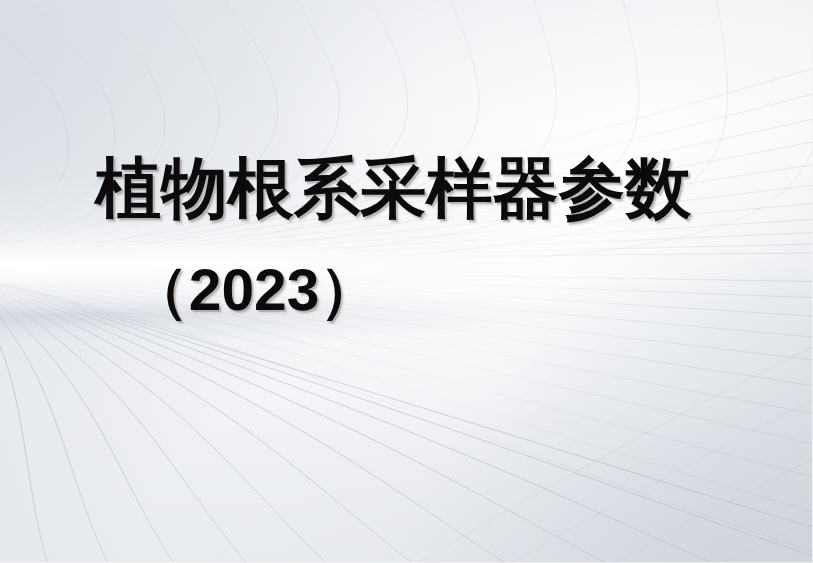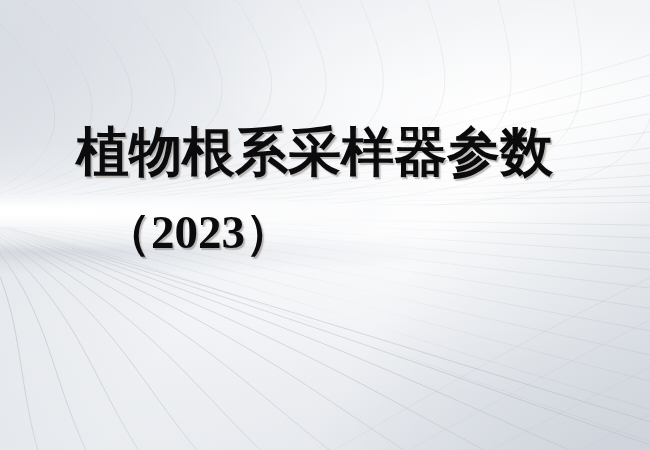--- a/index.html
+++ b/index.html
@@ -130,21 +130,21 @@
     white-space: nowrap;
     text-shadow:
       1.5px 1.5px 0 rgba(120,110,100,0.30),
       2px 2px 2px rgba(90,80,70,0.18);
   }
 
   .subline {
     position: absolute;
     left: 104px;
     top: 203px;
-    font-family: Liberation Serif, serif;
+    font-family: Liberation Sans, sans-serif;
     font-weight: 700;
     font-size: 47px;
     line-height: 58px;
     letter-spacing: 0px;
     color: #0b0b0d;
     white-space: nowrap;
     text-shadow:
       1.5px 1.5px 0 rgba(120,110,100,0.30),
       2px 2px 2px rgba(90,80,70,0.18);
   }

